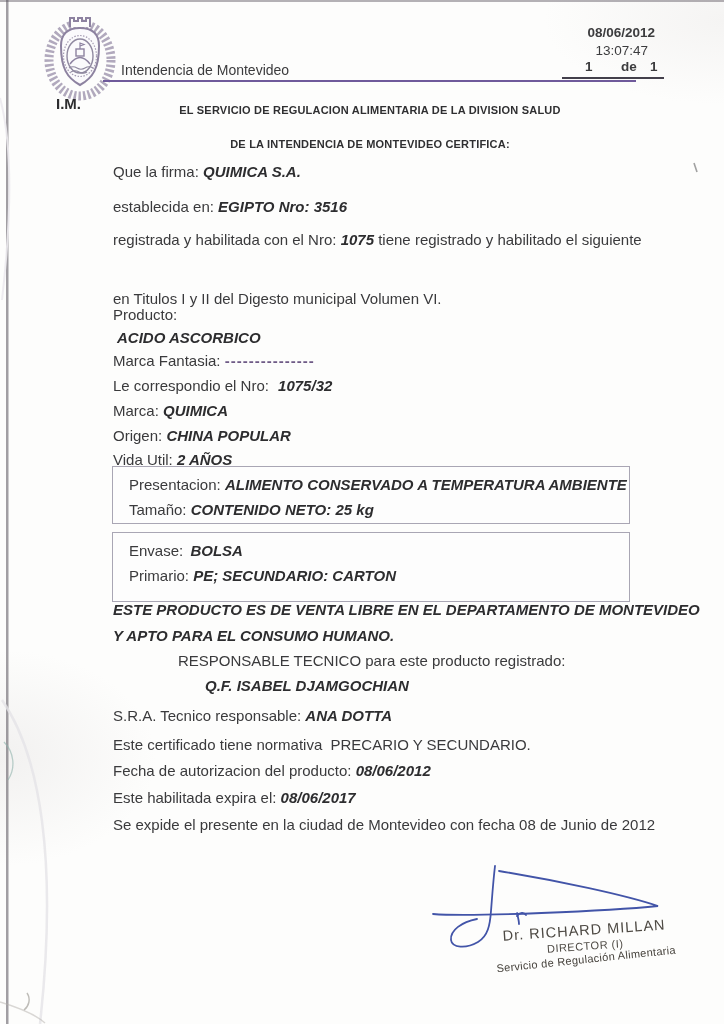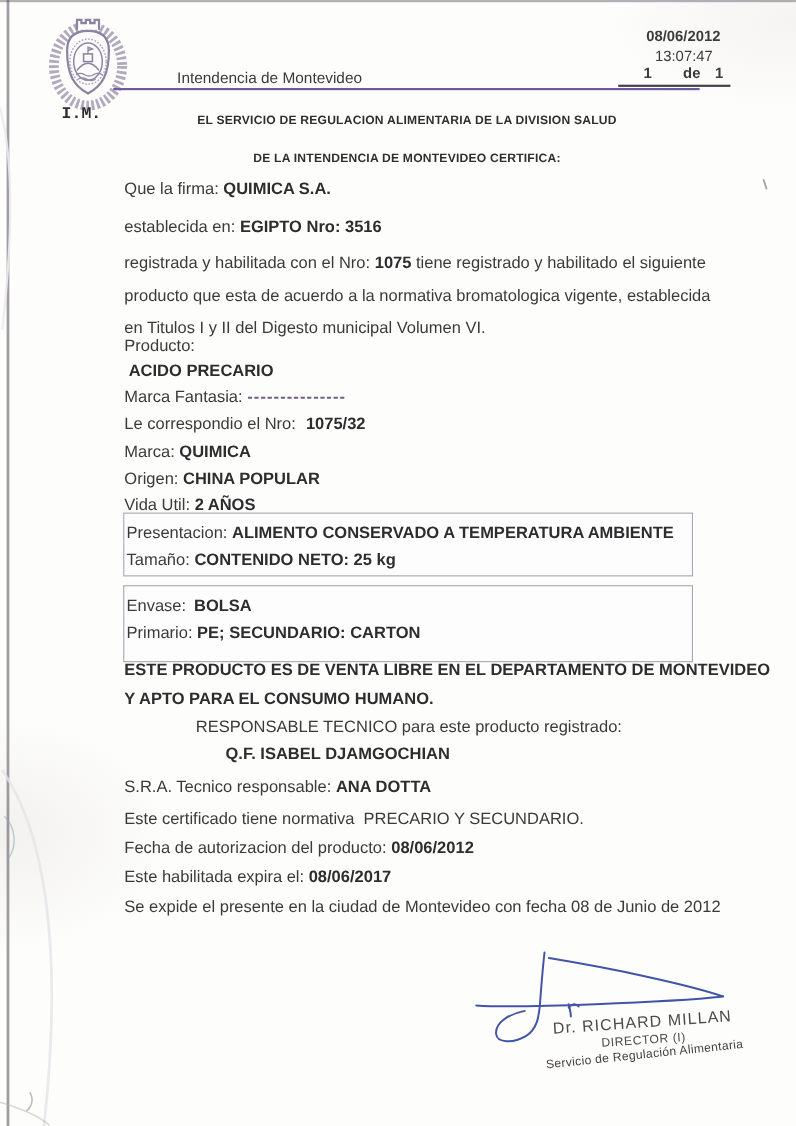--- a/index.html
+++ b/index.html
@@ -7,33 +7,33 @@
     position:relative;width:724px;height:1024px;overflow:hidden;
     background:
       radial-gradient(ellipse 260px 180px at 0% 74%, #f2f1f0 0%, rgba(242,241,240,0) 60%),
       radial-gradient(ellipse 300px 140px at 100% 2%, #f5f4f3 0%, rgba(245,244,243,0) 60%),
       #fdfdfc;
     font-family:"Liberation Sans", sans-serif;
     color:#3a3a3c;
   }
   .abs{position:absolute;white-space:nowrap;}
   .ln{position:absolute;left:113px;font-size:15px;line-height:18px;white-space:nowrap;color:#3a3a3c;}
-  .b{font-weight:bold;color:#2d2d2f;}
+  .b{font-weight:bold;color:#2d2d2f;font-style:italic;}
   .dash{font-weight:bold;color:#6e5a86;letter-spacing:1px;}
-  .hdr-org{left:121px;top:62px;font-size:14px;color:#3b3b3d;margin-left:40px;}
+  .hdr-org{left:121px;top:62px;font-size:14px;color:#3b3b3d;}
   .hdr-date{right:69px;top:25px;font-size:13.5px;font-weight:bold;color:#3c3c3e;}
   .hdr-time{right:76px;top:43px;font-size:13.5px;font-weight:normal;color:#3c3c3e;}
   .pg{top:59px;font-size:13.5px;font-weight:bold;color:#3c3c3e;}
   .rule-main{left:103px;top:80px;width:533px;height:2px;background:#6f5a9b;}
   .rule-right{left:562px;top:77px;width:102px;height:2px;background:#43404b;}
-  .im{left:56px;top:95px;font-size:15px;font-weight:bold;color:#2d2d2f;font-family:Liberation Mono, monospace;}
+  .im{left:56px;top:95px;font-size:15px;font-weight:bold;color:#2d2d2f;}
   .title{left:100px;top:93px;width:540px;text-align:center;font-size:11px;font-weight:bold;
          color:#2f2f31;line-height:34px;letter-spacing:.2px;white-space:nowrap;}
   .box{position:absolute;left:112px;width:518px;border:1px solid #a9a6b4;box-sizing:border-box;
-       font-size:15px;line-height:25px;padding:5px 0 0 2px;background:rgba(255,255,255,.25);}
+       font-size:15px;line-height:25px;padding:5px 0 0 16px;background:rgba(255,255,255,.25);}
   .stamp{position:absolute;left:487px;top:922px;width:196px;text-align:center;
          transform:rotate(-4deg);color:#4e4a44;}
   .stamp .s-name{font-size:14.5px;letter-spacing:1px;white-space:nowrap;}
   .stamp .s-role{font-size:11px;letter-spacing:.5px;margin-top:2px;}
   .stamp .s-dept{font-size:11px;letter-spacing:.3px;margin-top:1px;transform:rotate(-2deg);color:#46423c;}
   svg{display:block;}
   .noninteract{pointer-events:none;}
 </style>
 </head>
 <body>
@@ -86,25 +86,24 @@
   </div>
   <div class="ln" style="top:198px">
     <span>establecida en:</span>
     <span class="b">EGIPTO Nro: 3516</span>
   </div>
   <div class="ln" style="top:231px">
     <span>registrada y habilitada con el Nro:</span>
     <span class="b">1075</span>
     <span>tiene registrado y habilitado el siguiente</span>
   </div>
-  <div class="ln" style="top:261px">producto  que esta de acuerdo a la normativa bromatologica vigente, establecida</div>
   <div class="ln" style="top:290px">en Titulos I y II del Digesto municipal Volumen VI.</div>
 
   <div class="ln" style="top:306px">Producto:</div>
-  <div class="ln b" style="top:329px;left:117px">ACIDO PRECARIO</div>
+  <div class="ln b" style="top:329px;left:117px">ACIDO ASCORBICO</div>
 
   <div class="ln" style="top:352px">
     <span>Marca Fantasia:</span>
     <span class="dash">---------------</span>
   </div>
   <div class="ln" style="top:377px">
     <span>Le correspondio el Nro:</span>
     <span class="b" style="margin-left:5px">1075/32</span>
   </div>
   <div class="ln" style="top:402px">

